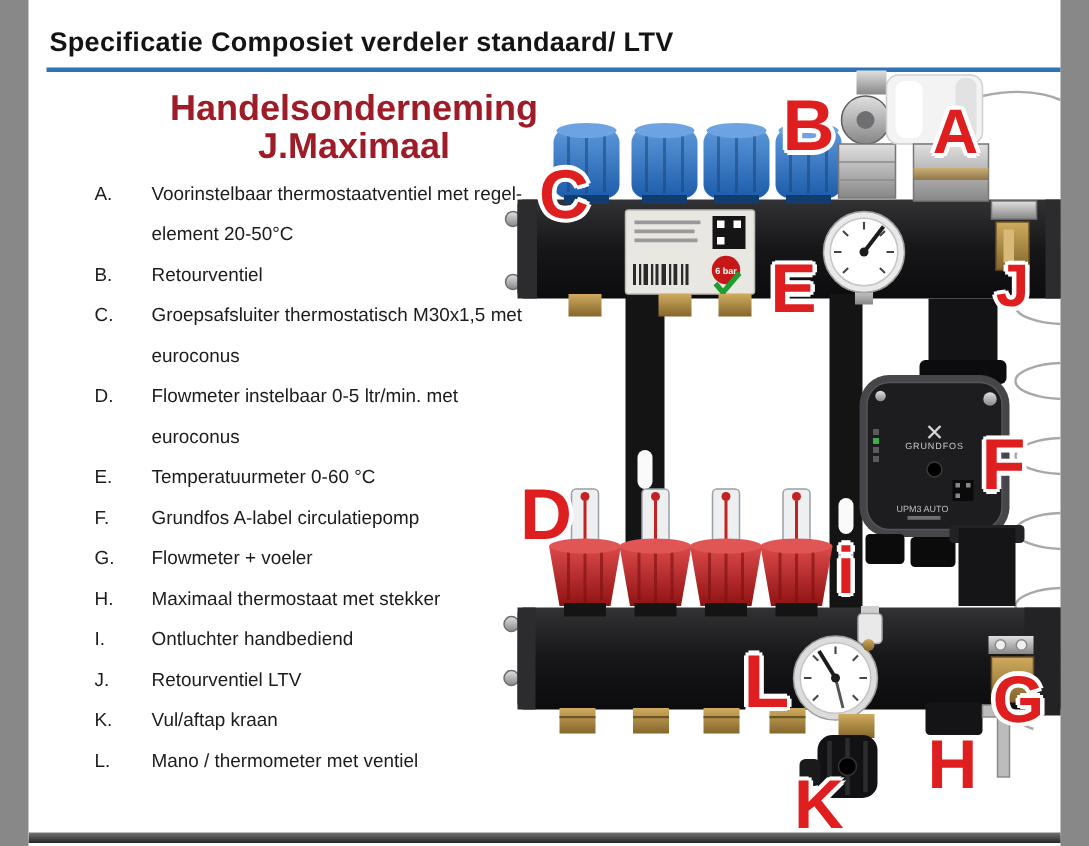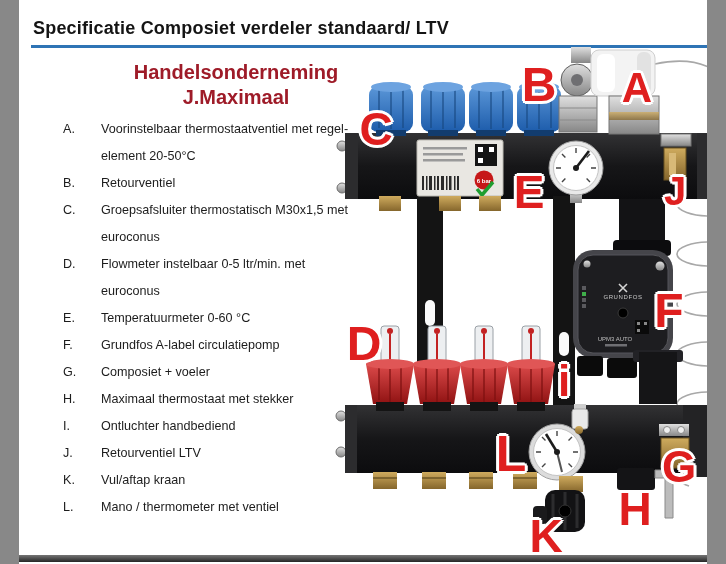--- a/index.html
+++ b/index.html
@@ -6,21 +6,21 @@
   .page{
     position:relative;width:688px;height:564px;background:#ffffff;overflow:hidden;
     font-family:"Liberation Sans",sans-serif;color:#1c1c1c;margin:0 auto;
   }
   .title{
     position:absolute;left:14px;top:18px;font-size:18px;font-weight:bold;color:#141414;
     letter-spacing:.2px;white-space:nowrap;
   }
   .rule{position:absolute;left:12px;top:45px;width:714px;height:3px;background:#2e74b5;}
   .brand{position:absolute;left:52px;top:60px;width:330px;text-align:center;
-    color:#9e1b28;font-weight:bold;font-size:20px;line-height:25px;}
+    color:#9e1b28;font-weight:bold;font-size:24px;line-height:25px;}
   .spec-list{position:absolute;left:44px;top:116px;width:300px;margin:0;padding:0;list-style:none;}
   .spec-item{display:flex;font-size:12.6px;line-height:27px;}
   .spec-item .k{flex:none;width:38px;}
   .spec-item .t{white-space:pre-line;}
   svg.photo{position:absolute;left:0;top:0;}
   .ltr{
     position:absolute;transform:translate(-50%,-50%);
     font-family:"Liberation Sans",sans-serif;font-weight:900;color:#df1f1f;line-height:1;
     text-shadow:-3px 0 0 #fff,3px 0 0 #fff,0 -3px 0 #fff,0 3px 0 #fff,
       -2px -2px 0 #fff,2px -2px 0 #fff,-2px 2px 0 #fff,2px 2px 0 #fff;
@@ -74,21 +74,21 @@
     <li class="spec-item">
         <span class="k">E.</span>
         <span class="t">Temperatuurmeter 0-60 °C</span>
       </li>
     <li class="spec-item">
         <span class="k">F.</span>
         <span class="t">Grundfos A-label circulatiepomp</span>
       </li>
     <li class="spec-item">
         <span class="k">G.</span>
-        <span class="t">Composiet + voeler</span>
+        <span class="t">Flowmeter + voeler</span>
       </li>
     <li class="spec-item">
         <span class="k">H.</span>
         <span class="t">Maximaal thermostaat met stekker</span>
       </li>
     <li class="spec-item">
         <span class="k">I.</span>
         <span class="t">Ontluchter handbediend</span>
       </li>
     <li class="spec-item">

